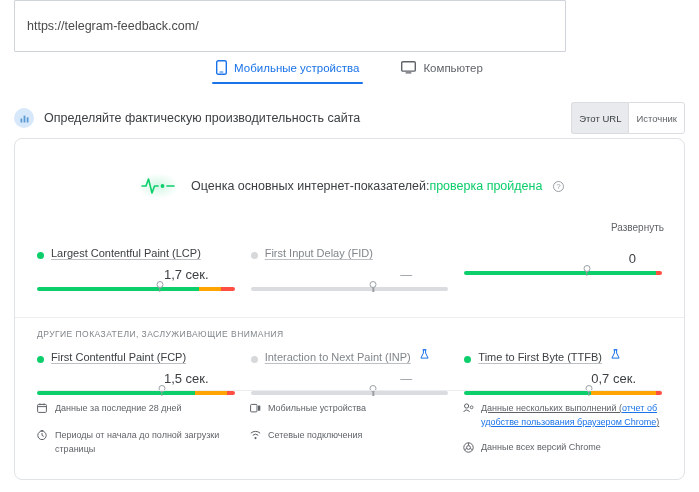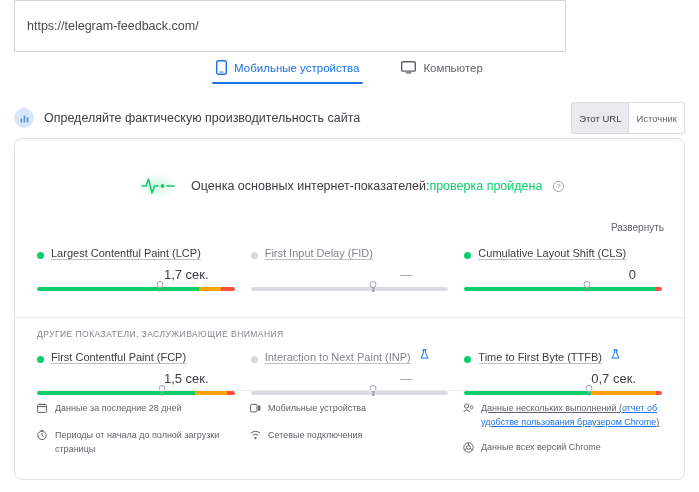--- a/index.html
+++ b/index.html
@@ -253,24 +253,20 @@
        <div class="metric-value na">—</div>
        <div class="bar-wrap">
          <div class="bar">
               <div style="width:100%;background:#dadce0;"></div>
             </div>
          <div class="marker-stem" style="left:62%;"></div>
          <div class="marker" style="left:62%;"></div>
        </div>
         </div>
         <div class="metric">
-          <div class="metric-head">
-         <span class="dot good"></span>
-         <span class="metric-name ">Cumulative Layout Shift (CLS)</span>
-       </div>
        <div class="metric-value ">0</div>
        <div class="bar-wrap">
          <div class="bar">
               <div style="width:97%;background:#0cce6b;"></div>
               <div style="width:3%;background:#ff4e42;"></div>
             </div>
          <div class="marker-stem" style="left:62%;"></div>
          <div class="marker" style="left:62%;"></div>
        </div>
         </div>

